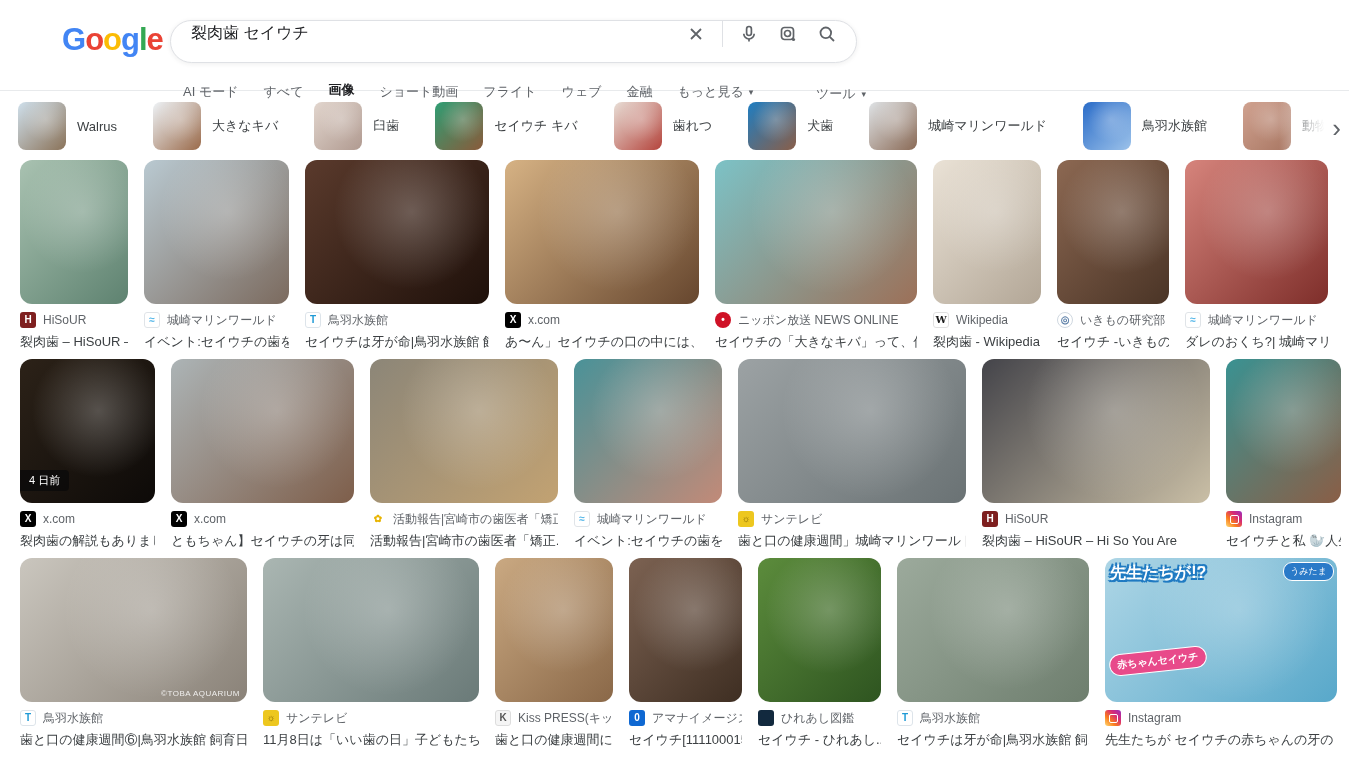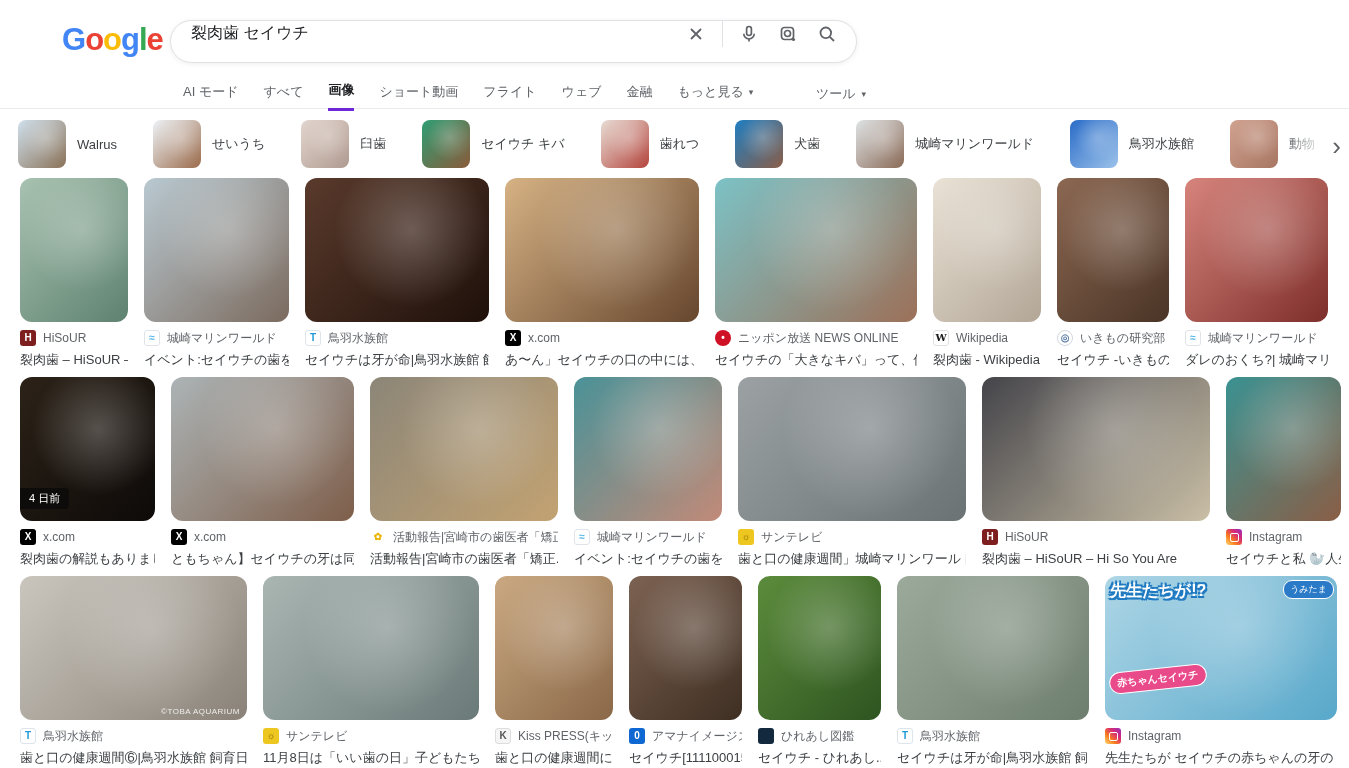--- a/index.html
+++ b/index.html
@@ -1,18 +1,18 @@
 <!DOCTYPE html>
 <html><head>
 <meta charset="utf-8">
 <style>
   * { box-sizing: border-box; margin: 0; padding: 0; }
   html,body { width:1349px; height:768px; overflow:hidden; background:#fff;
     font-family:"Liberation Sans", sans-serif; }
-  .header { position:relative; height:109px; border-bottom:1px solid #e8eaec; background:#fff; }
+  .header { position:relative; height:91px; border-bottom:1px solid #e8eaec; background:#fff; }
   .logo { position:absolute; left:62px; top:22px; font-size:31px; font-weight:700; letter-spacing:-1px; cursor:pointer; }
   .searchbar { position:absolute; left:170px; top:20px; width:687px; height:43px;
     border:1px solid #dfe1e5; border-radius:22px; background:#fff;
     display:flex; align-items:center; padding:0 16px 16px 20px; box-shadow:0 1px 5px rgba(32,33,36,.08); }
   .query { flex:1; font-size:16px; color:#202124; white-space:nowrap; }
   .sb-ic { width:26px; height:26px; display:flex; align-items:center; justify-content:center; margin-left:13px; cursor:pointer; flex:none; }
   .sb-div { width:1px; height:26px; background:#dfe1e5; margin-left:13px; flex:none; }
   .tabs { position:absolute; left:183px; top:81px; display:flex; gap:25px; font-size:13px; color:#5f6368; }
   .tab { display:flex; gap:5px; align-items:center; padding-bottom:9px; cursor:pointer; }
   .tab.active { color:#202124; font-weight:700; border-bottom:3px solid #6d28d9; }
@@ -116,21 +116,21 @@
 </div>
 
 <div class="chipswrap">
   <div class="chips" id="chips">
       <div class="chip">
         <div class="chip-thumb" style="background: radial-gradient(circle at 58% 36%, rgba(255, 255, 255, 0.25), rgba(255, 255, 255, 0) 55%), linear-gradient(135deg, rgb(207, 224, 236), rgb(138, 114, 88));"></div>
         <span class="chip-label">Walrus</span>
       </div>
       <div class="chip">
         <div class="chip-thumb" style="background: radial-gradient(circle at 58% 36%, rgba(255, 255, 255, 0.25), rgba(255, 255, 255, 0) 55%), linear-gradient(135deg, rgb(238, 243, 247), rgb(154, 106, 74));"></div>
-        <span class="chip-label">せいうち</span>
+        <span class="chip-label">大きなキバ</span>
       </div>
       <div class="chip">
         <div class="chip-thumb" style="background: radial-gradient(circle at 58% 36%, rgba(255, 255, 255, 0.25), rgba(255, 255, 255, 0) 55%), linear-gradient(135deg, rgb(226, 214, 206), rgb(176, 154, 144));"></div>
         <span class="chip-label">臼歯</span>
       </div>
       <div class="chip">
         <div class="chip-thumb" style="background: radial-gradient(circle at 58% 36%, rgba(255, 255, 255, 0.25), rgba(255, 255, 255, 0) 55%), linear-gradient(135deg, rgb(47, 158, 116), rgb(138, 90, 58));"></div>
         <span class="chip-label">セイウチ キバ</span>
       </div>
       <div class="chip">

